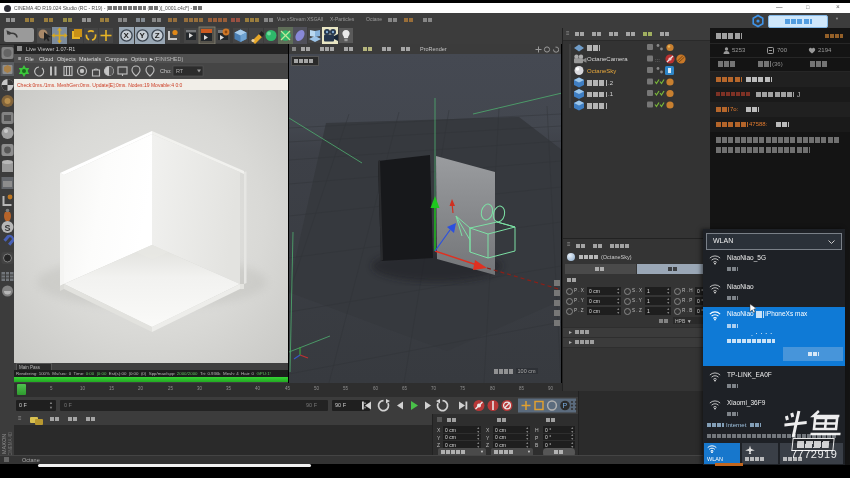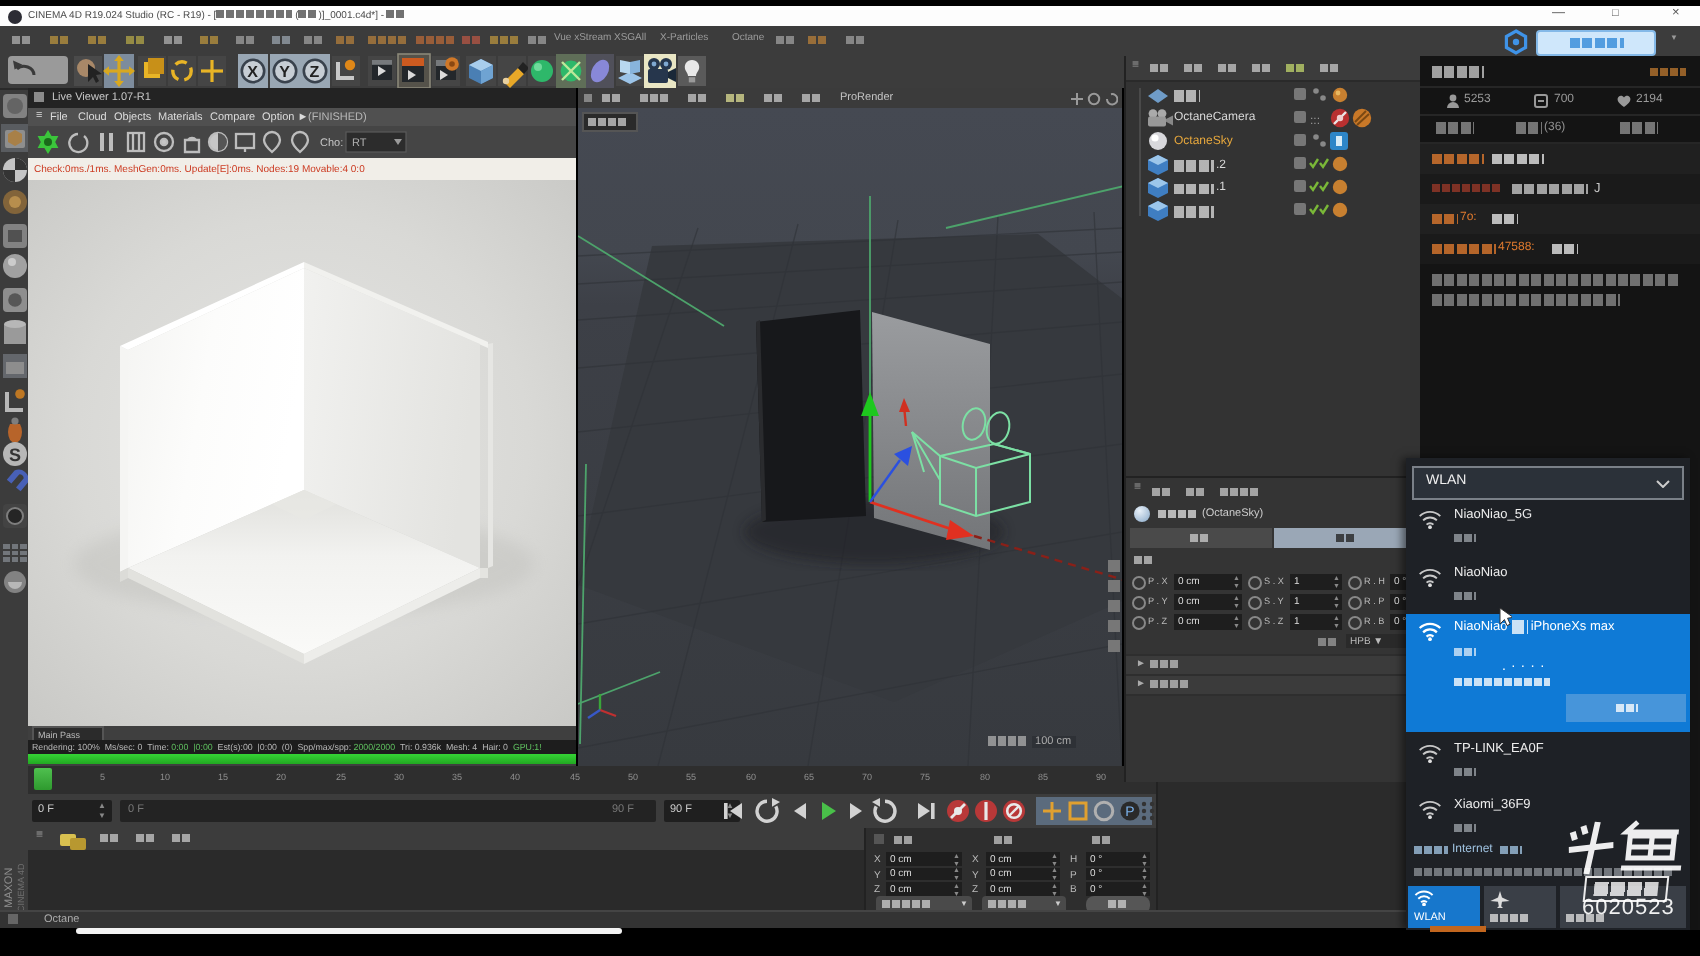--- a/index.html
+++ b/index.html
@@ -996,19 +996,19 @@
         <rect x="33" y="8" width="22" height="11"></rect>
         <line x1="44" y1="8" x2="44" y2="19"></line>
         <line x1="33" y1="13.5" x2="55" y2="13.5"></line>
         <line x1="30" y1="24" x2="60" y2="24"></line>
       </g>
     </g>
   </svg>
   <div class="a" style="left:792px;top:438px;width:40px;height:11px;border:1.2px solid rgba(255,255,255,0.9);background:rgba(40,40,40,0.25);transform:skewX(-6deg);">
     <span class="g z8 a" style="left:4px;top:1.5px;width:32px;color:#fff;"></span>
   </div>
-  <span class="a" style="left:791px;top:448px;font-size:11px;color:rgba(255,255,255,0.92);letter-spacing:0.5px;">6020523</span>
+  <span class="a" style="left:791px;top:448px;font-size:11px;color:rgba(255,255,255,0.92);letter-spacing:0.5px;">7772919</span>
 </div>
 
 <div class="a" style="left:0;top:465px;width:850px;height:13px;background:#000;"></div>
 <div class="a" style="left:38px;top:463.5px;width:273px;height:3px;background:#f2f2f2;border-radius:2px;"></div>
 <div class="a" style="left:715px;top:463px;width:28px;height:2.5px;background:#c2661e;"></div>
 </div>
 
 </body></html>

